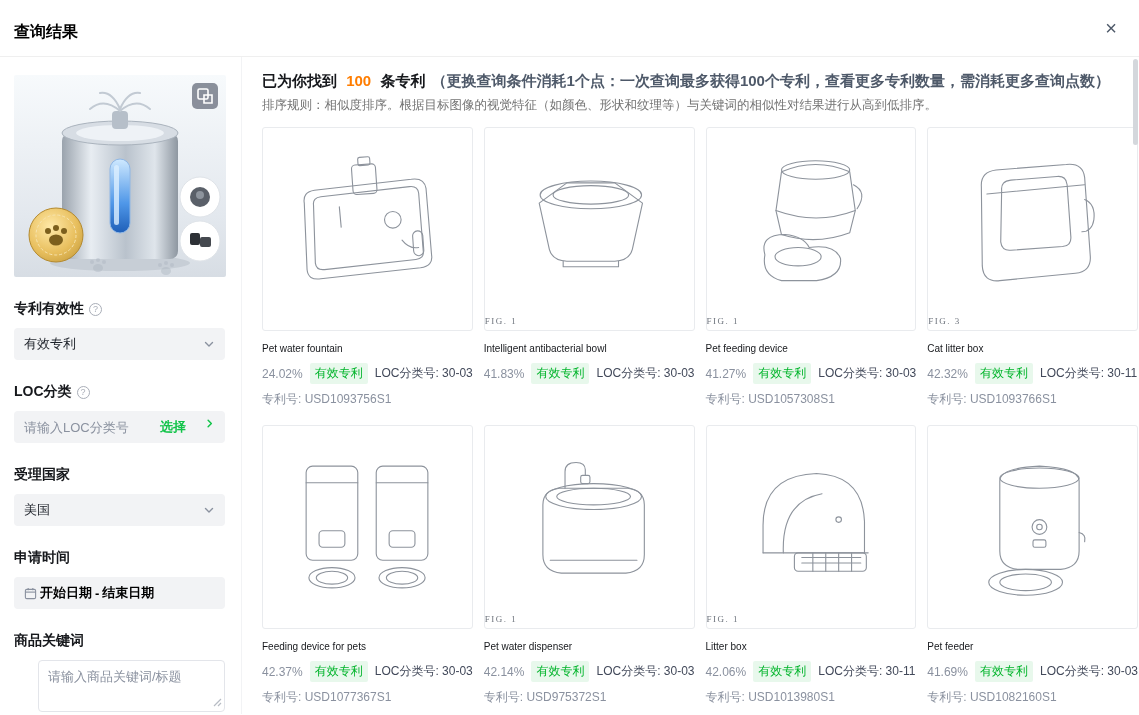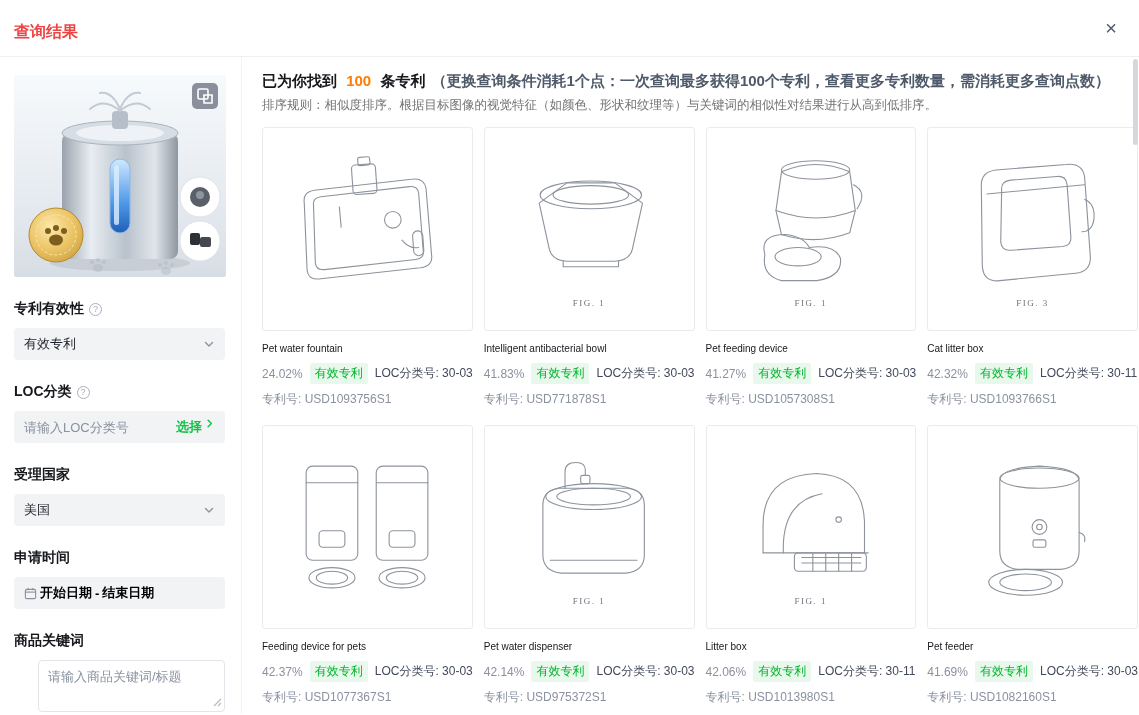--- a/index.html
+++ b/index.html
@@ -2,58 +2,58 @@
 <html><head>
 <meta charset="utf-8">
 <style>
   * { box-sizing: border-box; margin: 0; padding: 0; }
   html,body { background:#fff; }
   body { font-family: "Liberation Sans", "DejaVu Sans", sans-serif; color:#1d2129; }
   .page { position:relative; width:1139px; height:715px; background:#fff; overflow:hidden; }
 
   
   .hdr { height:57px; display:flex; align-items:center; padding:0 18px 0 14px; border-bottom:1px solid #efefef; }
-  .hdr-title { font-size:16px; font-weight:700; color:#ef4444;margin-top:8px; }
+  .hdr-title { font-size:16px; font-weight:700; color:#000000;margin-top:8px; }
   .hdr-close { margin-left:auto; font-size:20px; color:#4e5969; cursor:pointer; line-height:1; padding:4px; }
 
   .bodywrap { display:flex; height:657px; }
 
   
   .sidebar { width:242px; min-width:242px; padding:18px 16px 0 14px; border-right:1px solid #f2f3f5; }
   .pimg { width:212px; height:202px; border-radius:2px; overflow:hidden; position:relative; background:linear-gradient(180deg,#f7fafc 0%,#e3e8ee 70%,#d7dde4 100%); }
   .pimg svg { display:block; }
 
   .fgroup { margin-top:23px; }
   .flabel { display:flex; align-items:center; gap:5px; font-size:14px; font-weight:700; color:#16181c; margin-bottom:10px; }
   .info-i { width:13px; height:13px; border:1px solid #a9aeb8; border-radius:50%; color:#a9aeb8; font-size:9px; display:flex; align-items:center; justify-content:center; font-weight:400; }
   .ctrl { height:32px; background:#f2f3f5; border-radius:4px; display:flex; align-items:center; padding:0 10px; font-size:13px; color:#1d2129; cursor:pointer; }
   .chev { margin-left:auto; display:flex; align-items:center; }
   .ctrl input { flex:1; min-width:0; border:none; outline:none; background:transparent; font-size:13px; color:#1d2129; font-family:inherit; }
   .ctrl input::placeholder { color:#8a919f; }
-  .link-select { display:flex; align-items:flex-start; gap:2px; color:#10c348; font-size:13px; font-weight:700; cursor:pointer; }
+  .link-select { display:flex; align-items:flex-start; gap:18px; color:#10c348; font-size:13px; font-weight:700; cursor:pointer; }
   .date-ctrl { gap:3px; color:#000000;font-weight:bold; }
   .cal { display:flex; align-items:center; }
   .ta-wrap { position:relative;padding-left:24px; }
   textarea.kw { width:100%; height:52px; border:1px solid #e3e5ea; border-radius:4px; background:#fff; padding:7px 9px; font-size:13px; font-family:inherit; color:#1d2129; resize:none; }
   textarea.kw::placeholder { color:#8a919f; }
   .ta-grip { position:absolute; right:3px; bottom:5px; }
 
   
   .main { flex:1; padding:13px 18px 0 20px; overflow:hidden; }
   .found-line { font-size:15px; font-weight:700; color:#16181c; line-height:21px; }
   .found-count { color:#ff7d00; margin:0 5px; }
   .found-note { font-weight:700; font-size:15px; color:#4e5969; margin-left:2px; }
   .sort-line { margin-top:6px; font-size:12.5px; color:#737373; }
 
   .grid { margin-top:13px; display:grid; grid-template-columns:repeat(4,1fr); column-gap:11px; }
   .card { margin-bottom:17px; }
   .thumb { height:204px; border:1px solid #e9ebee; border-radius:3px; background:#fff; position:relative; display:flex; align-items:center; justify-content:center; cursor:pointer; }
   .thumb svg { width:166px; height:166px; }
   .ln { fill:none; stroke:#8d939c; stroke-width:1.2; stroke-linejoin:round; stroke-linecap:round; }
-  .fig { position:absolute; bottom:22px; left:0; right:0; text-align:center; font-size:9px; letter-spacing:1.5px; color:#6e747d; font-family:"Liberation Serif", serif; }
+  .fig { position:absolute; bottom:4px; left:0; right:0; text-align:left; font-size:9px; letter-spacing:1.5px; color:#6e747d; font-family:"Liberation Serif", serif; }
   .c-title { margin-top:12px; font-size:10px; color:#16181c; white-space:nowrap; overflow:hidden; text-overflow:ellipsis; }
   .c-meta { margin-top:9px; display:flex; align-items:center; gap:7px; font-size:12px; color:#8a919f; white-space:nowrap; }
   .badge { background:#e8f8ec; color:#00b42a; padding:2px 5px; border-radius:2px; font-size:12px; }
   .c-loc { color:#42495a; }
   .c-pno { margin-top:7px; font-size:12px; color:#8a919f; }
 
   .scrollbar { position:absolute; right:1px; top:59px; width:5px; height:86px; border-radius:3px; background:#d4d7dc; cursor:pointer; }
 </style>
 </head>
 <body>
@@ -262,21 +262,20 @@
             </g>
               </svg>
             <span class="fig">FIG. 1</span>
           </div>
           <div class="c-title">Intelligent antibacterial bowl</div>
           <div class="c-meta">
             <span>41.83%</span>
             <span class="badge">有效专利</span>
             <span class="c-loc">LOC分类号: 30-03</span>
           </div>
-          <div class="c-pno">专利号: USD771878S1</div>
         </div>
 
         <div class="card">
           <div class="thumb">
             <svg viewBox="0 0 180 180">
                 <g class="ln">
               <path d="M58,28 Q95,12 132,28 L138,70 Q96,86 52,70 Z"></path>
               <ellipse cx="95" cy="26" rx="37" ry="10"></ellipse>
               <path d="M52,70 L58,96 Q95,108 132,94 L138,70"></path>
               <path d="M136,42 q16,8 4,26"></path>

